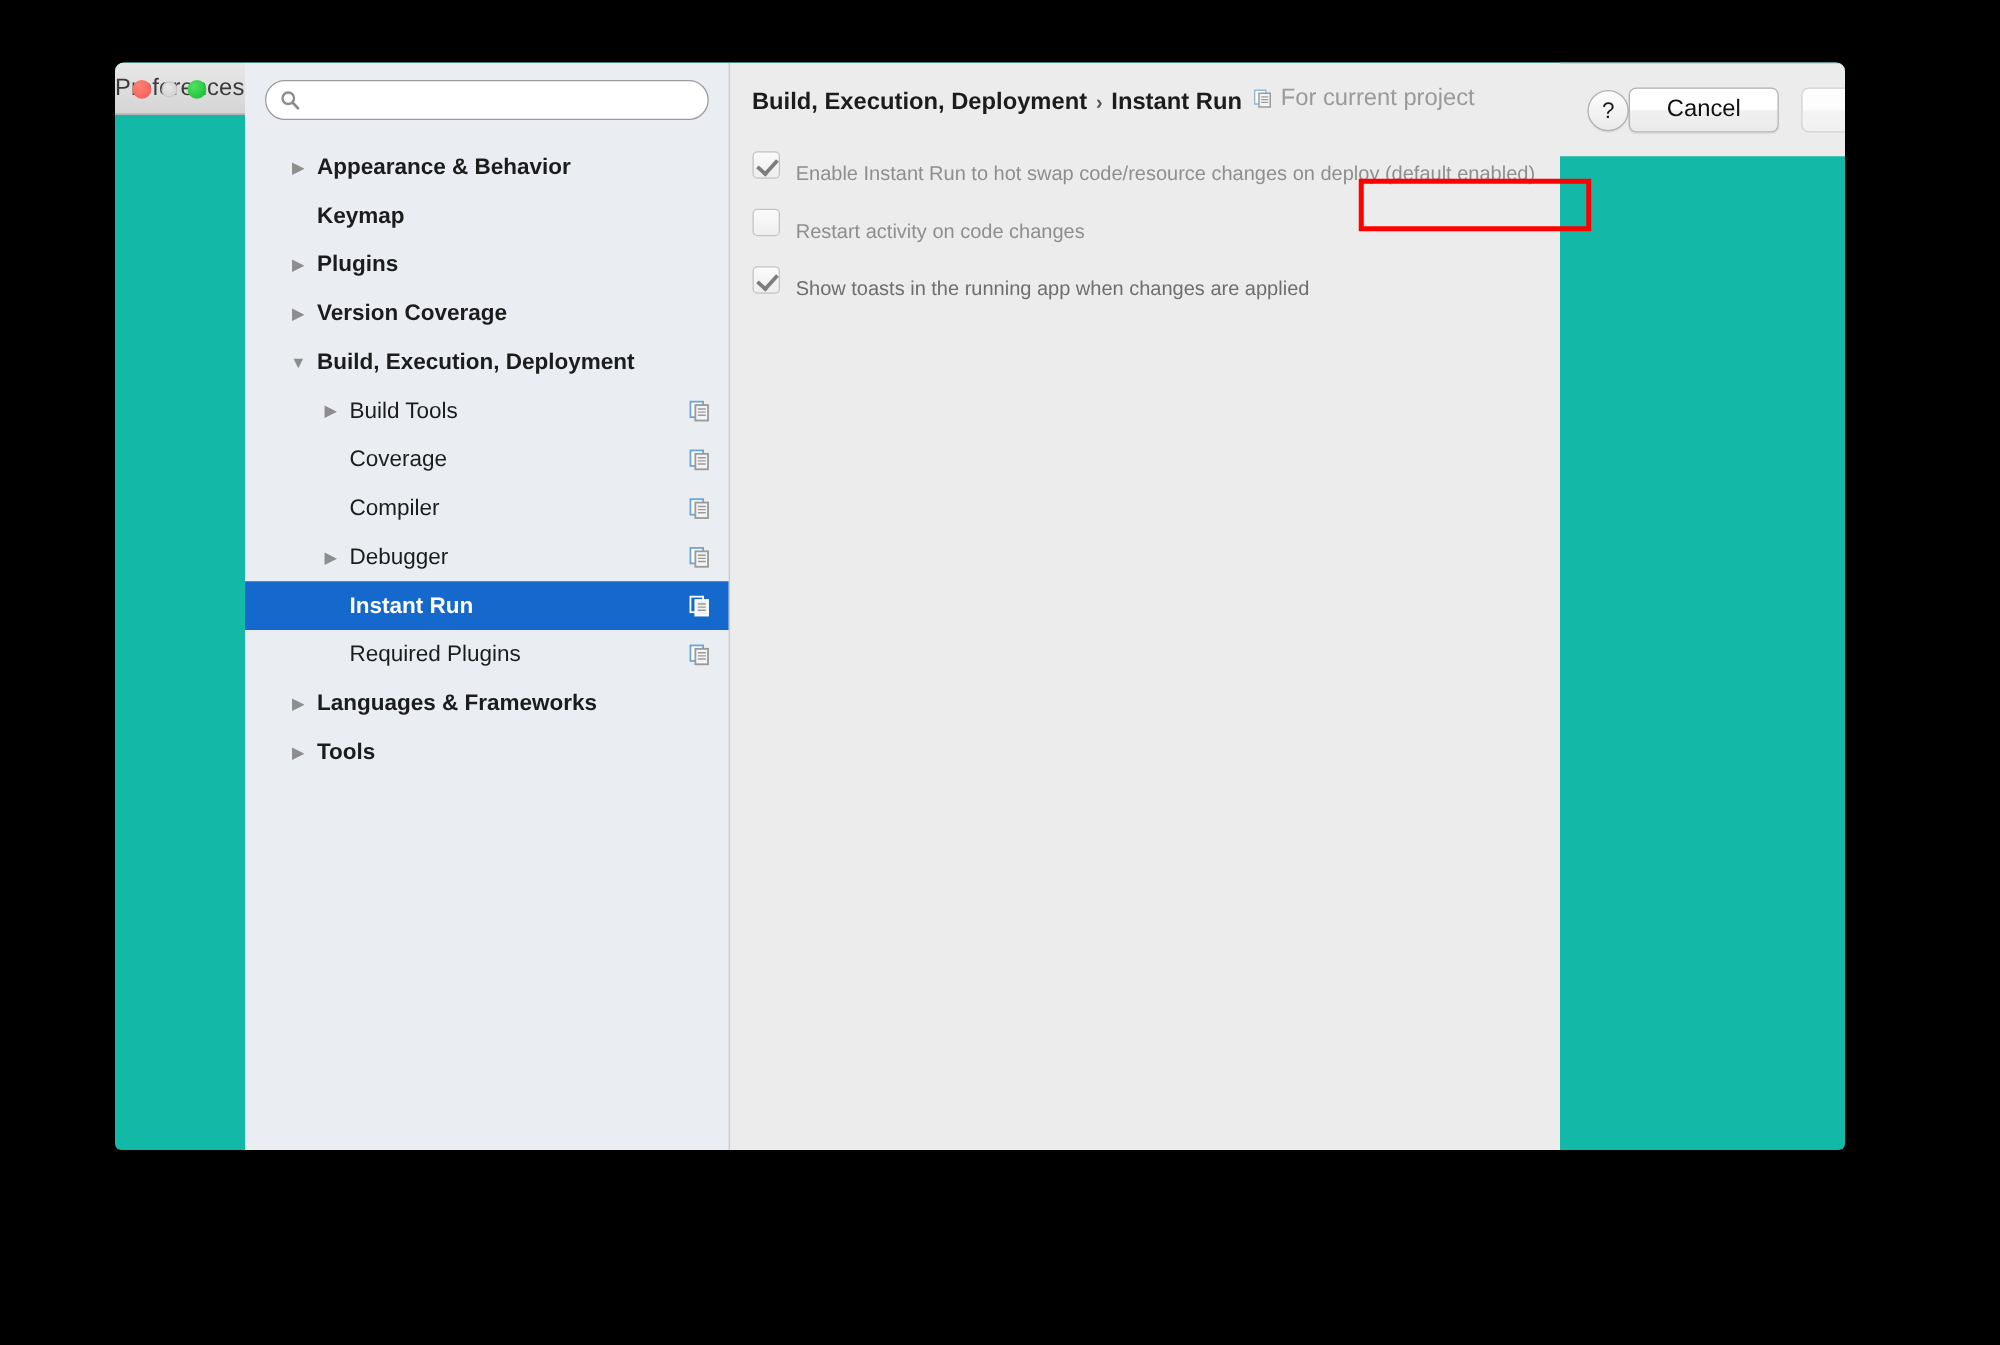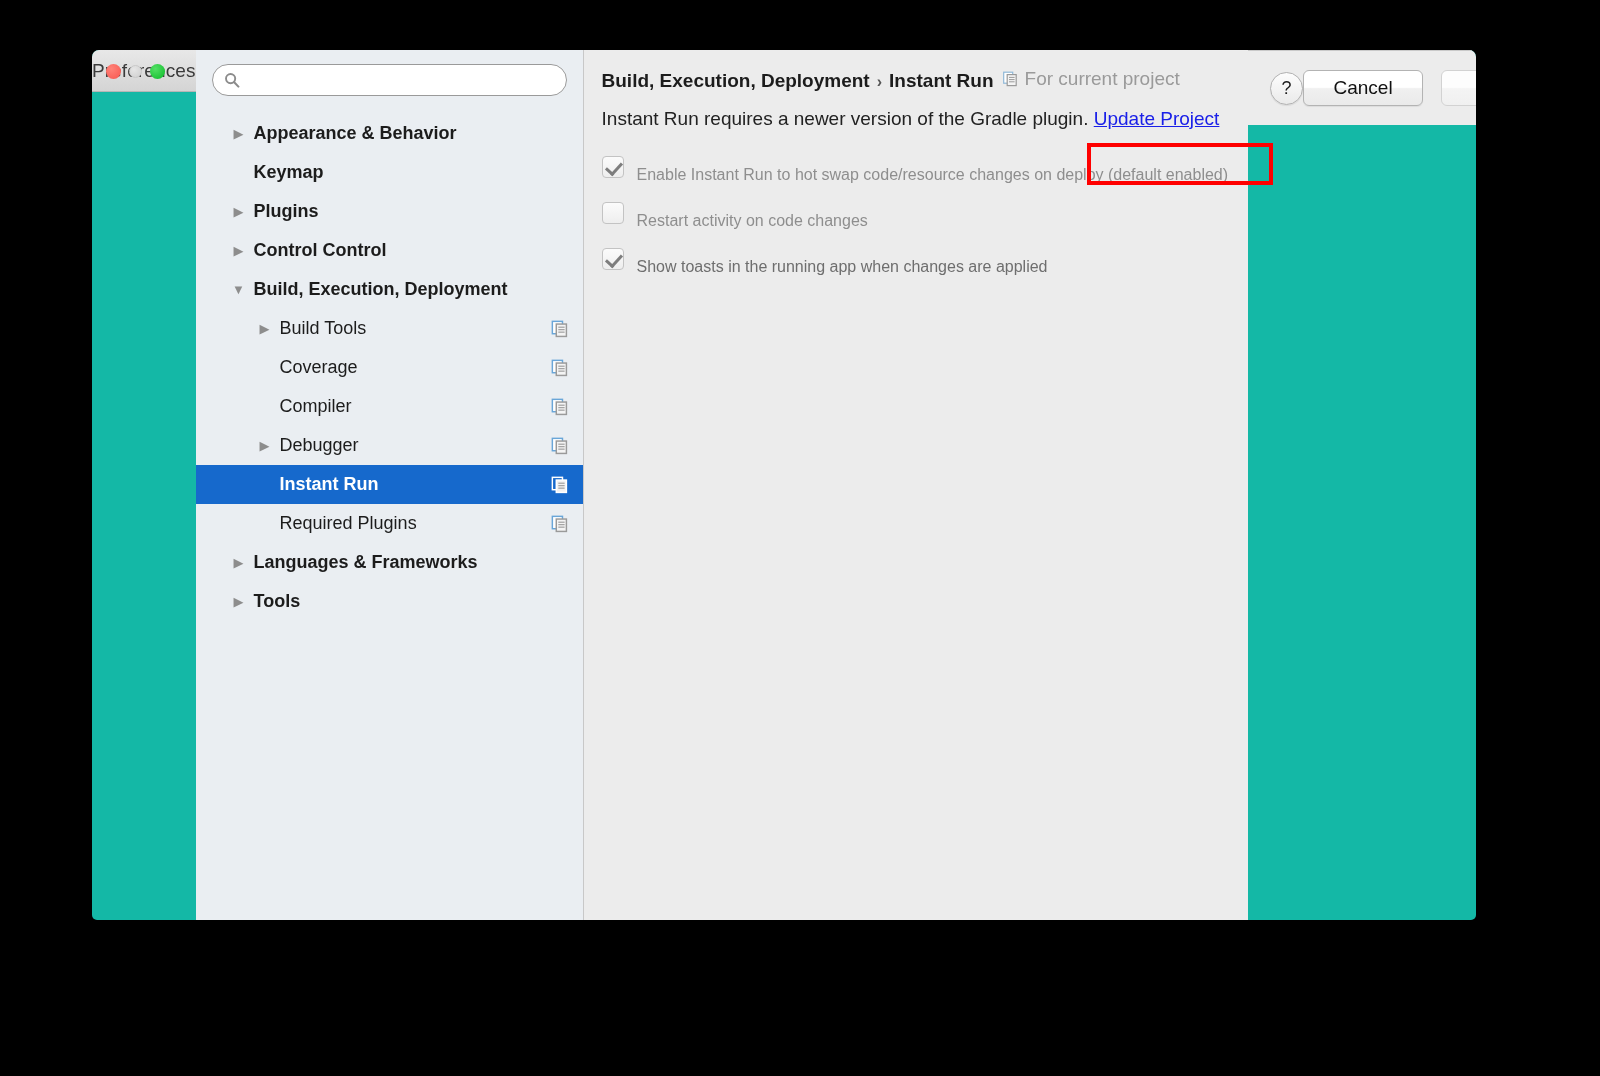--- a/index.html
+++ b/index.html
@@ -295,21 +295,21 @@
           <div class="tree-row lvl0">
             <span class="twisty empty">▶</span>
             <span class="label">Keymap</span>
           </div>
           <div class="tree-row lvl0">
             <span class="twisty">▶</span>
             <span class="label">Plugins</span>
           </div>
           <div class="tree-row lvl0">
             <span class="twisty">▶</span>
-            <span class="label">Control Control</span>
+            <span class="label">Version Coverage</span>
           </div>
           <div class="tree-row lvl0">
             <span class="twisty">▼</span>
             <span class="label">Build, Execution, Deployment</span>
           </div>
           <div class="tree-row lvl1">
             <span class="twisty">▶</span>
             <span class="label">Build Tools</span>
             <span class="scope-icon"><svg width="18" height="18" viewBox="0 0 15 16">
                 <rect x="0.7" y="1.2" width="9" height="11" fill="#ffffff" stroke="#6aa6d8" stroke-width="1.3"></rect>
@@ -396,24 +396,20 @@
             <rect x="0.7" y="1.2" width="9" height="11" fill="#ffffff" stroke="#8fb8d8" stroke-width="1.2"></rect>
             <rect x="4.2" y="3.6" width="9" height="11" fill="#f4f4f4" stroke="#9a9a9a" stroke-width="1.2"></rect>
             <line x1="6" y1="6.4" x2="11.6" y2="6.4" stroke="#9a9a9a" stroke-width="1"></line>
             <line x1="6" y1="8.6" x2="11.6" y2="8.6" stroke="#9a9a9a" stroke-width="1"></line>
             <line x1="6" y1="10.8" x2="11.6" y2="10.8" stroke="#9a9a9a" stroke-width="1"></line>
           </svg>
           <span>For current project</span>
         </span>
       </div>
 
-      <p id="notice">
-        <span>Instant Run requires a newer version of the Gradle plugin.</span>
-        <a id="update-link" href="#" style="color: rgb(26, 32, 232);">Update Project</a>
-      </p>
 
       <div id="checkboxes">
           <div class="cb-row">
             <span class="cb checked"></span>
             <span class="cb-label">Enable Instant Run to hot swap code/resource changes on deploy (default enabled)</span>
           </div>
           <div class="cb-row">
             <span class="cb"></span>
             <span class="cb-label">Restart activity on code changes</span>
           </div>

